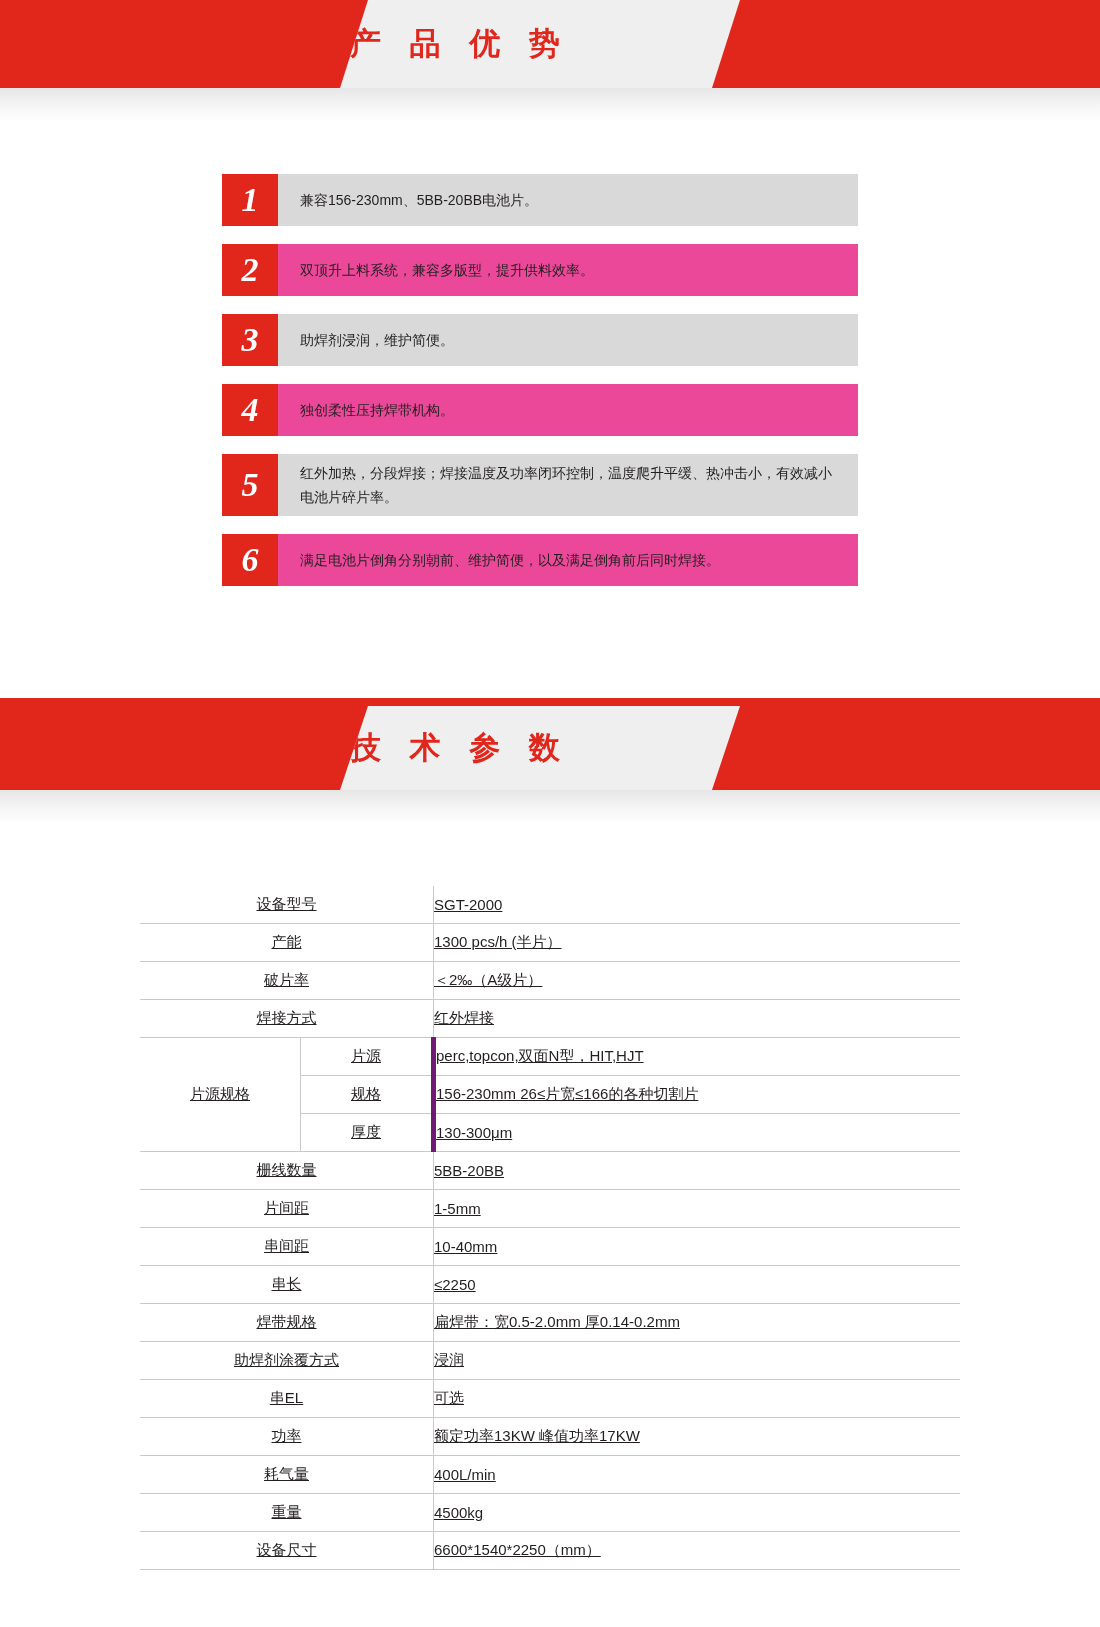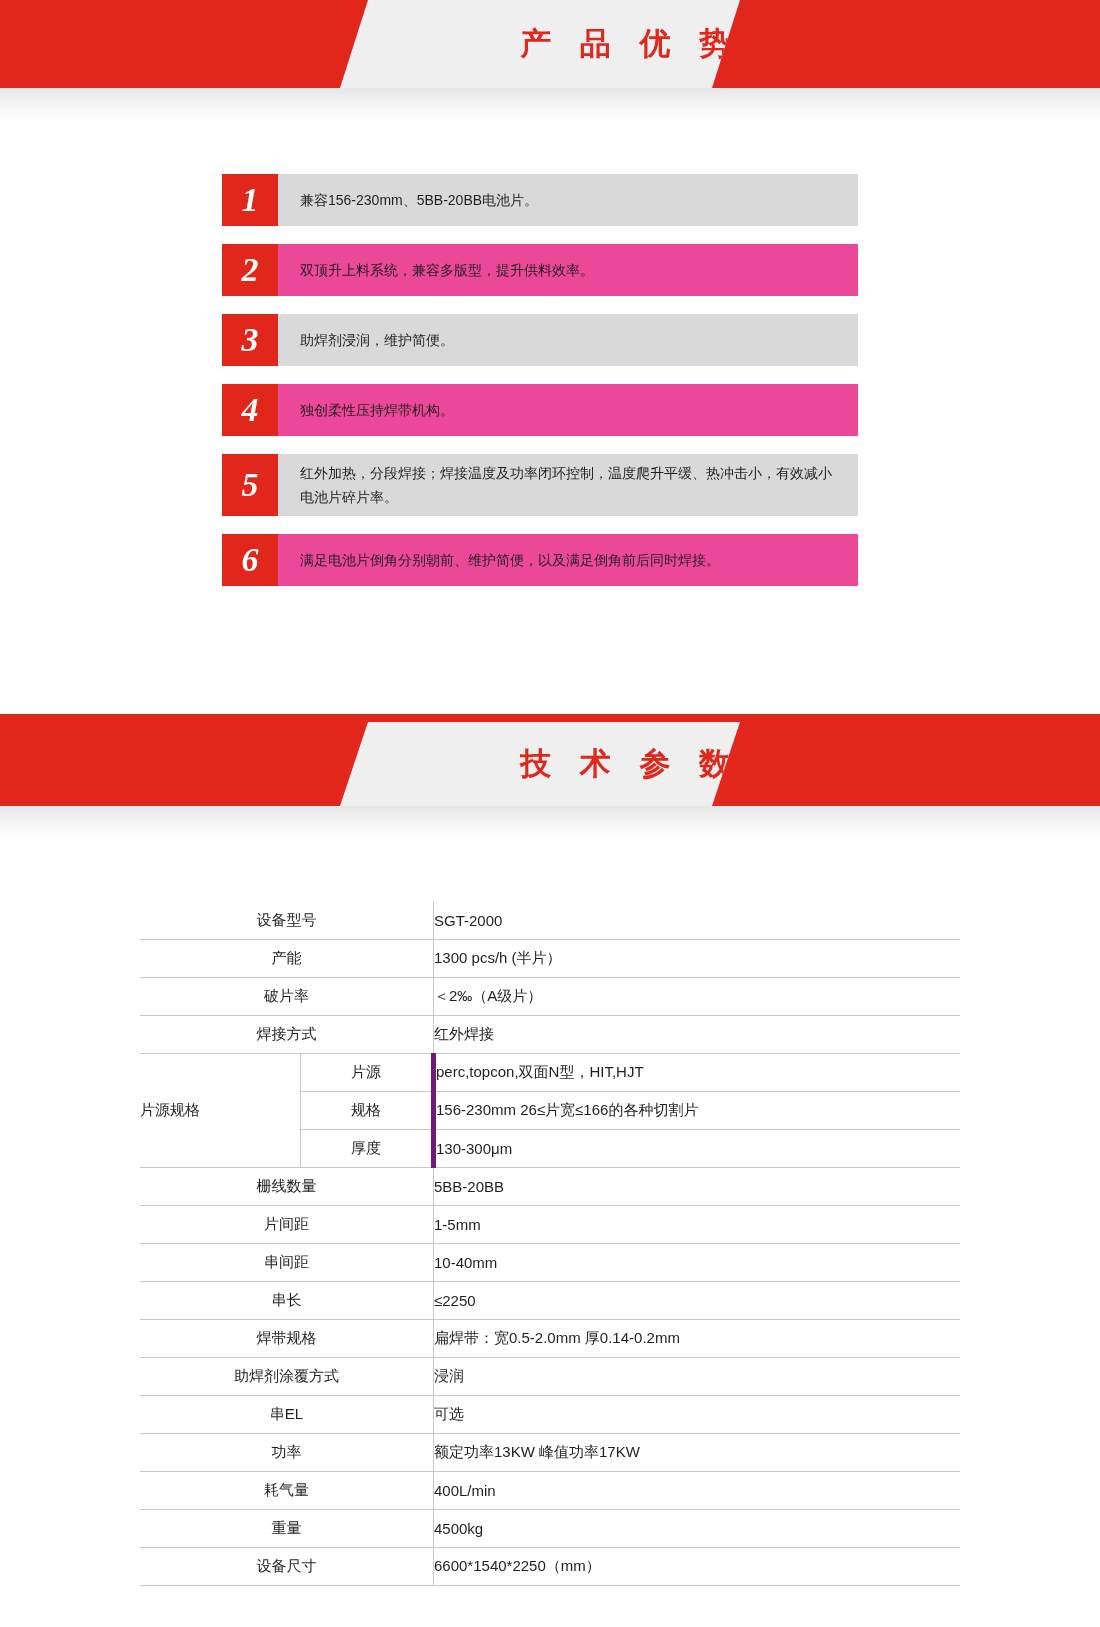--- a/index.html
+++ b/index.html
@@ -17,34 +17,34 @@
   }
 
   
   .banner {
     position: relative;
     width: 1100px;
     background: #e1261c;
     overflow: hidden;
   }
   .banner-1 { height: 88px; }
-  .banner-2 { height: 92px; margin-top: 16px; }
+  .banner-2 { height: 92px; }
 
   .ribbon {
     position: absolute;
     top: 0;
     left: 340px;
     width: 400px;
     height: 100%;
     background: #efefef;
     -webkit-clip-path: polygon(28px 0, 400px 0, 372px 100%, 0 100%);
     clip-path: polygon(28px 0, 400px 0, 372px 100%, 0 100%);
     display: flex;
     align-items: center;
-    justify-content: flex-end;
+    justify-content: flex-start;
   }
   .ribbon-title {
     color: #e1261c;
     font-size: 31px;
     font-weight: bold;
     letter-spacing: 10px;
     text-indent: 10px;
     white-space: nowrap;
   }
   .banner-2 .ribbon { top: 8px; height: 84px; }
@@ -89,20 +89,21 @@
   }
   .adv-row.alt .adv-text { background: #ec4899; }
   .adv-row.tall { height: 62px; }
   .adv-row.short { height: 52px; }
 
   .spacer-gap { height: 94px; }
 
   
   .spec-wrap {
     padding: 62px 0 0 0;
+    text-decoration: underline;
   }
   table.spec {
     border-collapse: collapse;
     width: 820px;
     margin: 0 auto;
     font-size: 15px;
   }
   table.spec td {
     border-bottom: 1px solid #c9c9c9;
     padding: 8px 0;
@@ -114,21 +115,21 @@
     border-right: 1px solid #c9c9c9;
     color: #231f20;
   }
   td.sublabel {
     width: 130px;
     text-align: center;
     border-right: 5px solid #701a75;
   }
   td.grouplabel {
     width: 160px;
-    text-align: left;
+    text-align: center;
     border-right: 1px solid #c9c9c9;
   }
   td.value {
     color: #231f20;
   }
 </style>
 </head>
 <body>
 
 <div class="banner banner-1">

